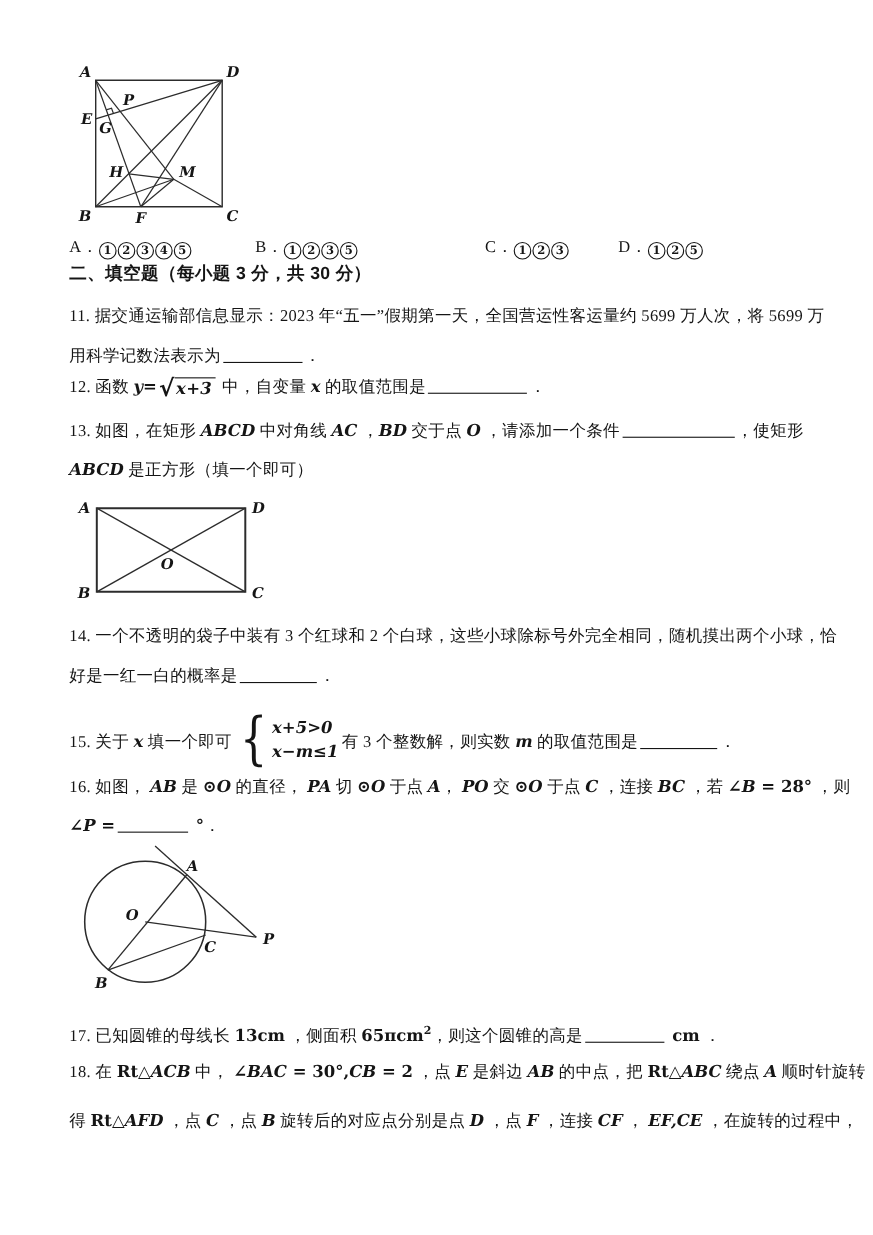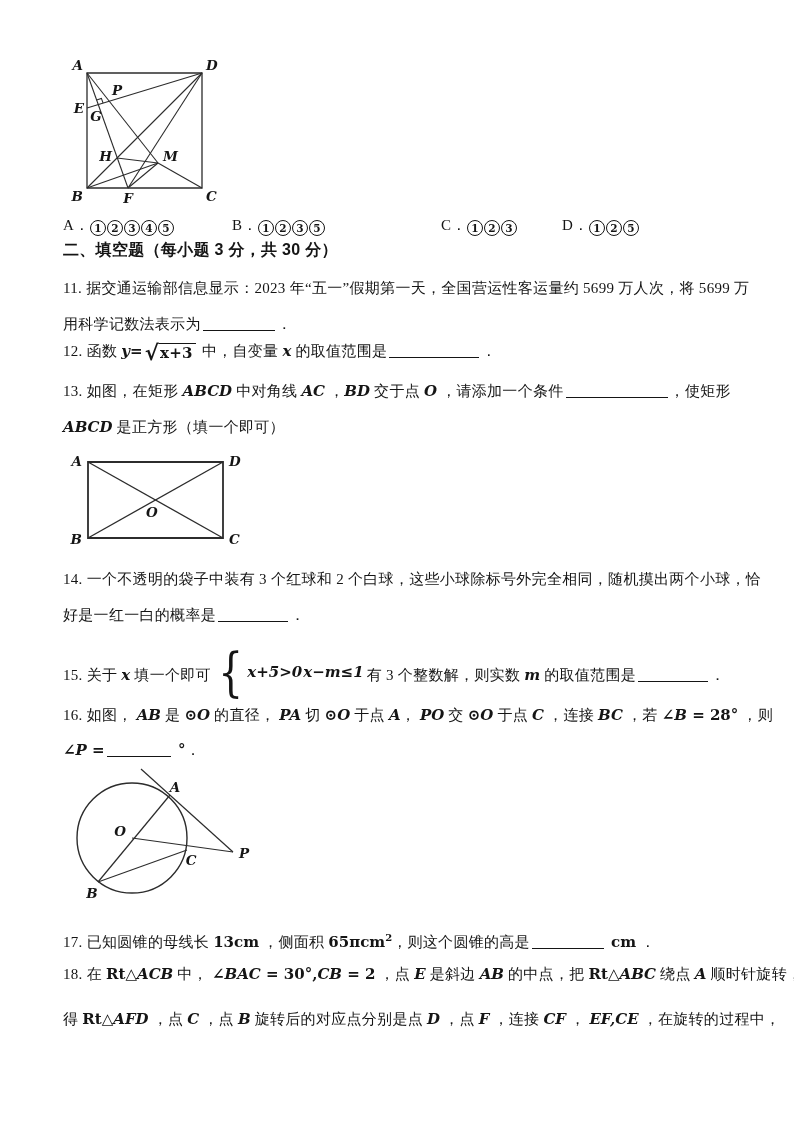--- a/index.html
+++ b/index.html
@@ -11,25 +11,25 @@
   .mu{font-family:"DejaVu Serif","DejaVu Sans",serif;font-weight:bold;letter-spacing:0;}
   .hdr{font-family:"Liberation Sans","DejaVu Sans",sans-serif;font-weight:bold;font-size:16px;}
   .blank{display:inline-block;border-bottom:1.2px solid #151515;height:14px;vertical-align:-2px;margin:0 2px;}
   .sup{font-size:10px;}
   .cnum{display:inline-flex;align-items:center;justify-content:center;width:14px;height:14px;
         border:1.2px solid #151515;border-radius:50%;font-size:10.5px;font-weight:bold;
         margin:0 .5px;vertical-align:-2px;font-family:"DejaVu Serif",serif;}
   .sqrt{display:inline-flex;align-items:flex-start;vertical-align:-4px;margin:0 2px;}
   .rad{font-size:21px;font-weight:bold;line-height:1;font-family:"DejaVu Sans",sans-serif;}
   .radicand{border-top:1.6px solid #151515;font-family:"DejaVu Serif",serif;font-weight:bold;
-            font-size:15px;padding:1px 3px 0 1px;line-height:17px;}
+            font-style:italic;font-size:15px;padding:1px 3px 0 1px;line-height:17px;}
   .sys{display:inline-flex;align-items:center;vertical-align:-10px;margin:0 3px;}
   .brace{font-size:52px;font-weight:normal;line-height:.85;font-family:"DejaVu Serif",serif;
          transform:scaleX(.75);}
-  .sysrows{display:flex;flex-direction:row;gap:1px;}
+  .sysrows{display:flex;flex-direction:column;gap:1px;}
   .sysrows .m{font-size:15px;line-height:21px;}
   .fig{position:absolute;}
   .figlabel{font-family:"DejaVu Serif",serif;font-style:italic;font-weight:bold;font-size:13.5px;fill:#151515;}
   .opt{position:absolute;top:0;}
 </style>
 </head>
 <body>
 
 <div class="page">
 

